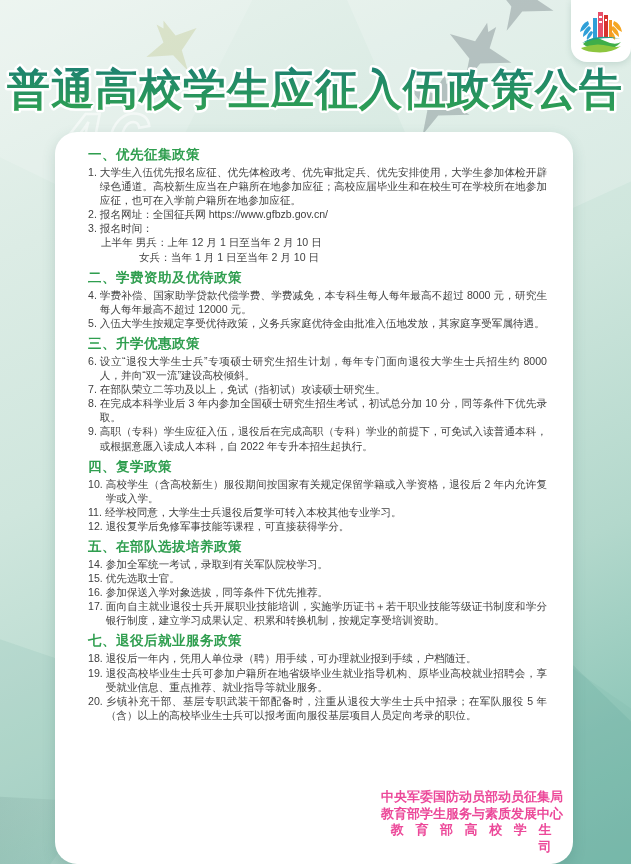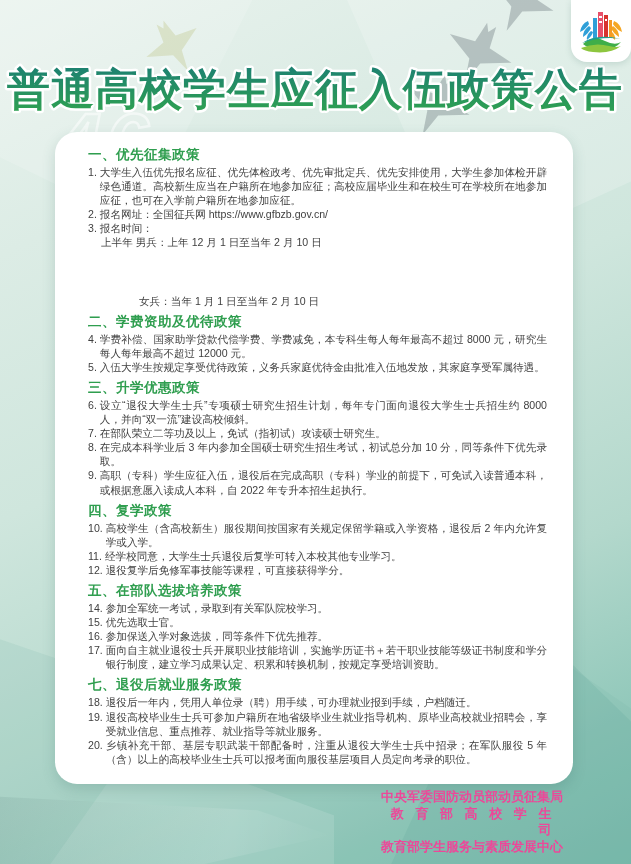--- a/index.html
+++ b/index.html
@@ -31,35 +31,35 @@
   .badge{
     position:absolute;top:0;right:0;width:60px;height:62px;background:#fff;
     border-radius:0 0 14px 16px;z-index:5;display:flex;align-items:center;justify-content:center;
     box-shadow:0 2px 6px rgba(60,110,100,.18);
   }
   
   .title-wrap{position:absolute;left:0;top:50px;width:553px;height:76px;z-index:4;text-align:center;}
   .title-wrap svg{display:block;}
   
   .card{
-    position:absolute;left:55px;top:132px;width:518px;height:652px;z-index:3;
+    position:absolute;left:55px;top:132px;width:518px;height:732px;z-index:3;
     background:#ffffff;border-radius:22px;box-shadow:0 5px 14px rgba(52,104,94,.20);
     box-sizing:border-box;padding:15px 26px 10px 33px;overflow:hidden;
   }
   .section h2{
     margin:6px 0 3px;font-size:13.5px;line-height:15px;font-weight:bold;
     color:#2f9e4f;letter-spacing:.5px;
   }
   .section:first-child h2{margin-top:0;}
   .item{display:flex;font-size:10.6px;line-height:14.1px;color:#3f3f3f;}
   .item .num{flex:0 0 auto;margin-right:3px;}
   .item .txt{flex:1 1 auto;text-align:justify;}
   .subline{font-size:10.6px;line-height:14.1px;color:#3f3f3f;}
   .sub1{padding-left:13px;}
-  .sub2{padding-left:51px;margin-top:44px;}
+  .sub2{padding-left:51px;}
   
   .footer{
     position:absolute;right:68px;top:789px;z-index:4;text-align:right;
     font-size:13px;line-height:16.5px;font-weight:bold;color:#ec4899;
   }
   .footer .line{display:block;width:185px;}
   .footer .spread{letter-spacing:11.6px;margin-right:-11.6px;}
 </style>
 </head>
 <body>
@@ -225,15 +225,15 @@
         <div class="item">
           <span class="num">20.</span>
           <span class="txt">乡镇补充干部、基层专职武装干部配备时，注重从退役大学生士兵中招录；在军队服役 5 年（含）以上的高校毕业生士兵可以报考面向服役基层项目人员定向考录的职位。</span>
         </div>
       </div>
     </div>
 </div>
 
 <div class="footer">
   <span class="line">中央军委国防动员部动员征集局</span>
+  <span class="line">教育部学生服务与素质发展中心</span>
   <span class="line spread">教育部高校学生司</span>
-  <span class="line">教育部学生服务与素质发展中心</span>
 </div>
 
 </body></html>

